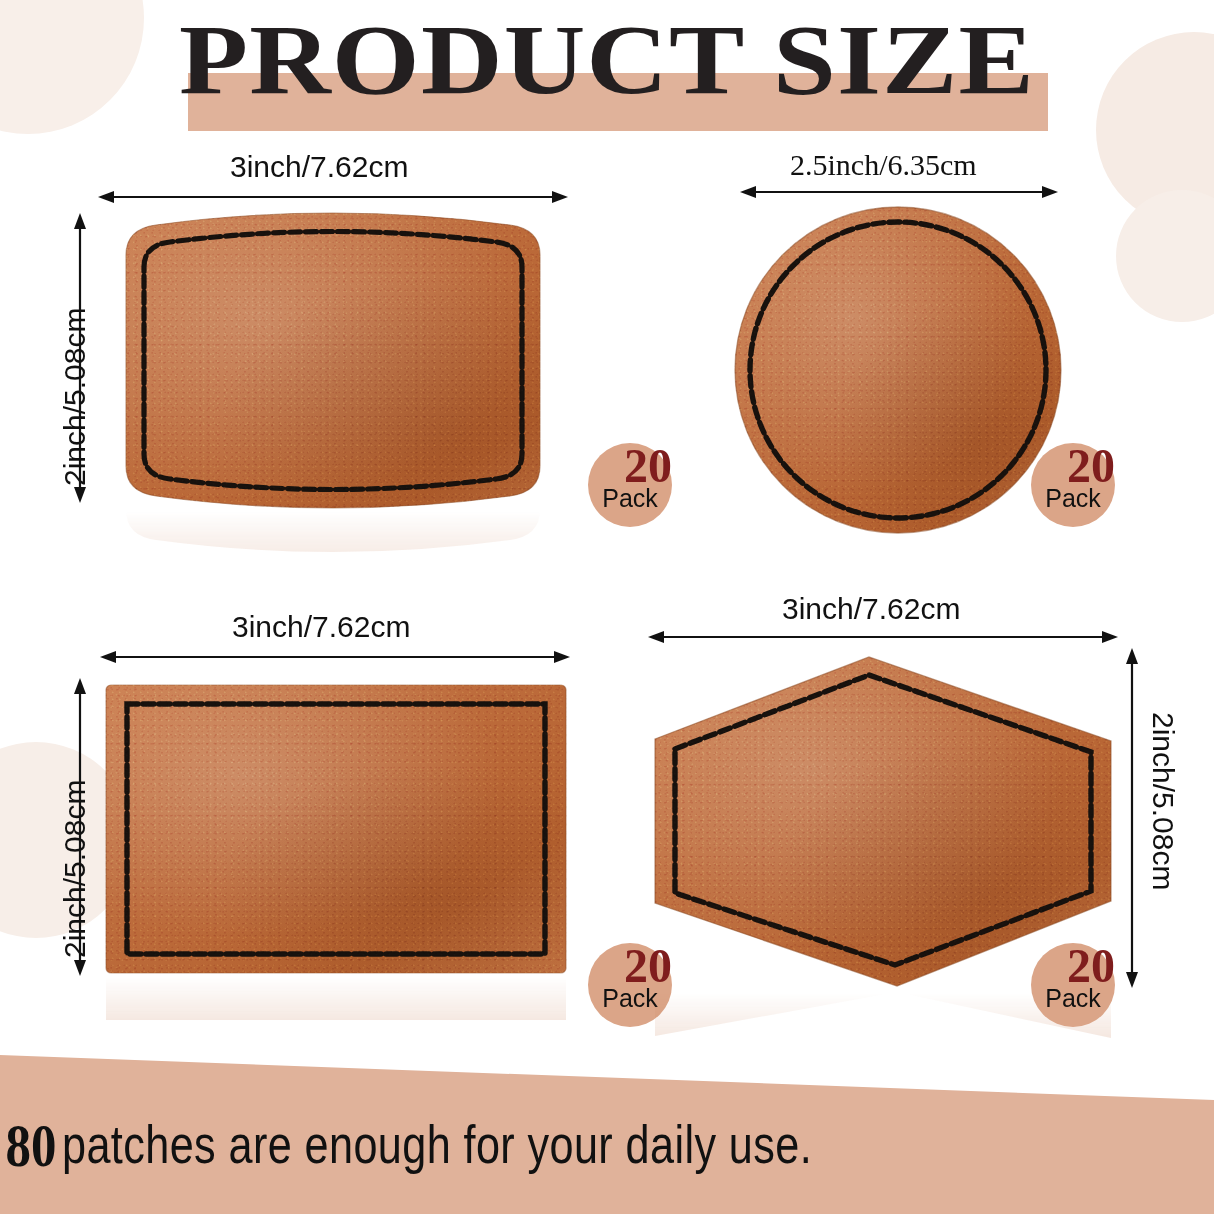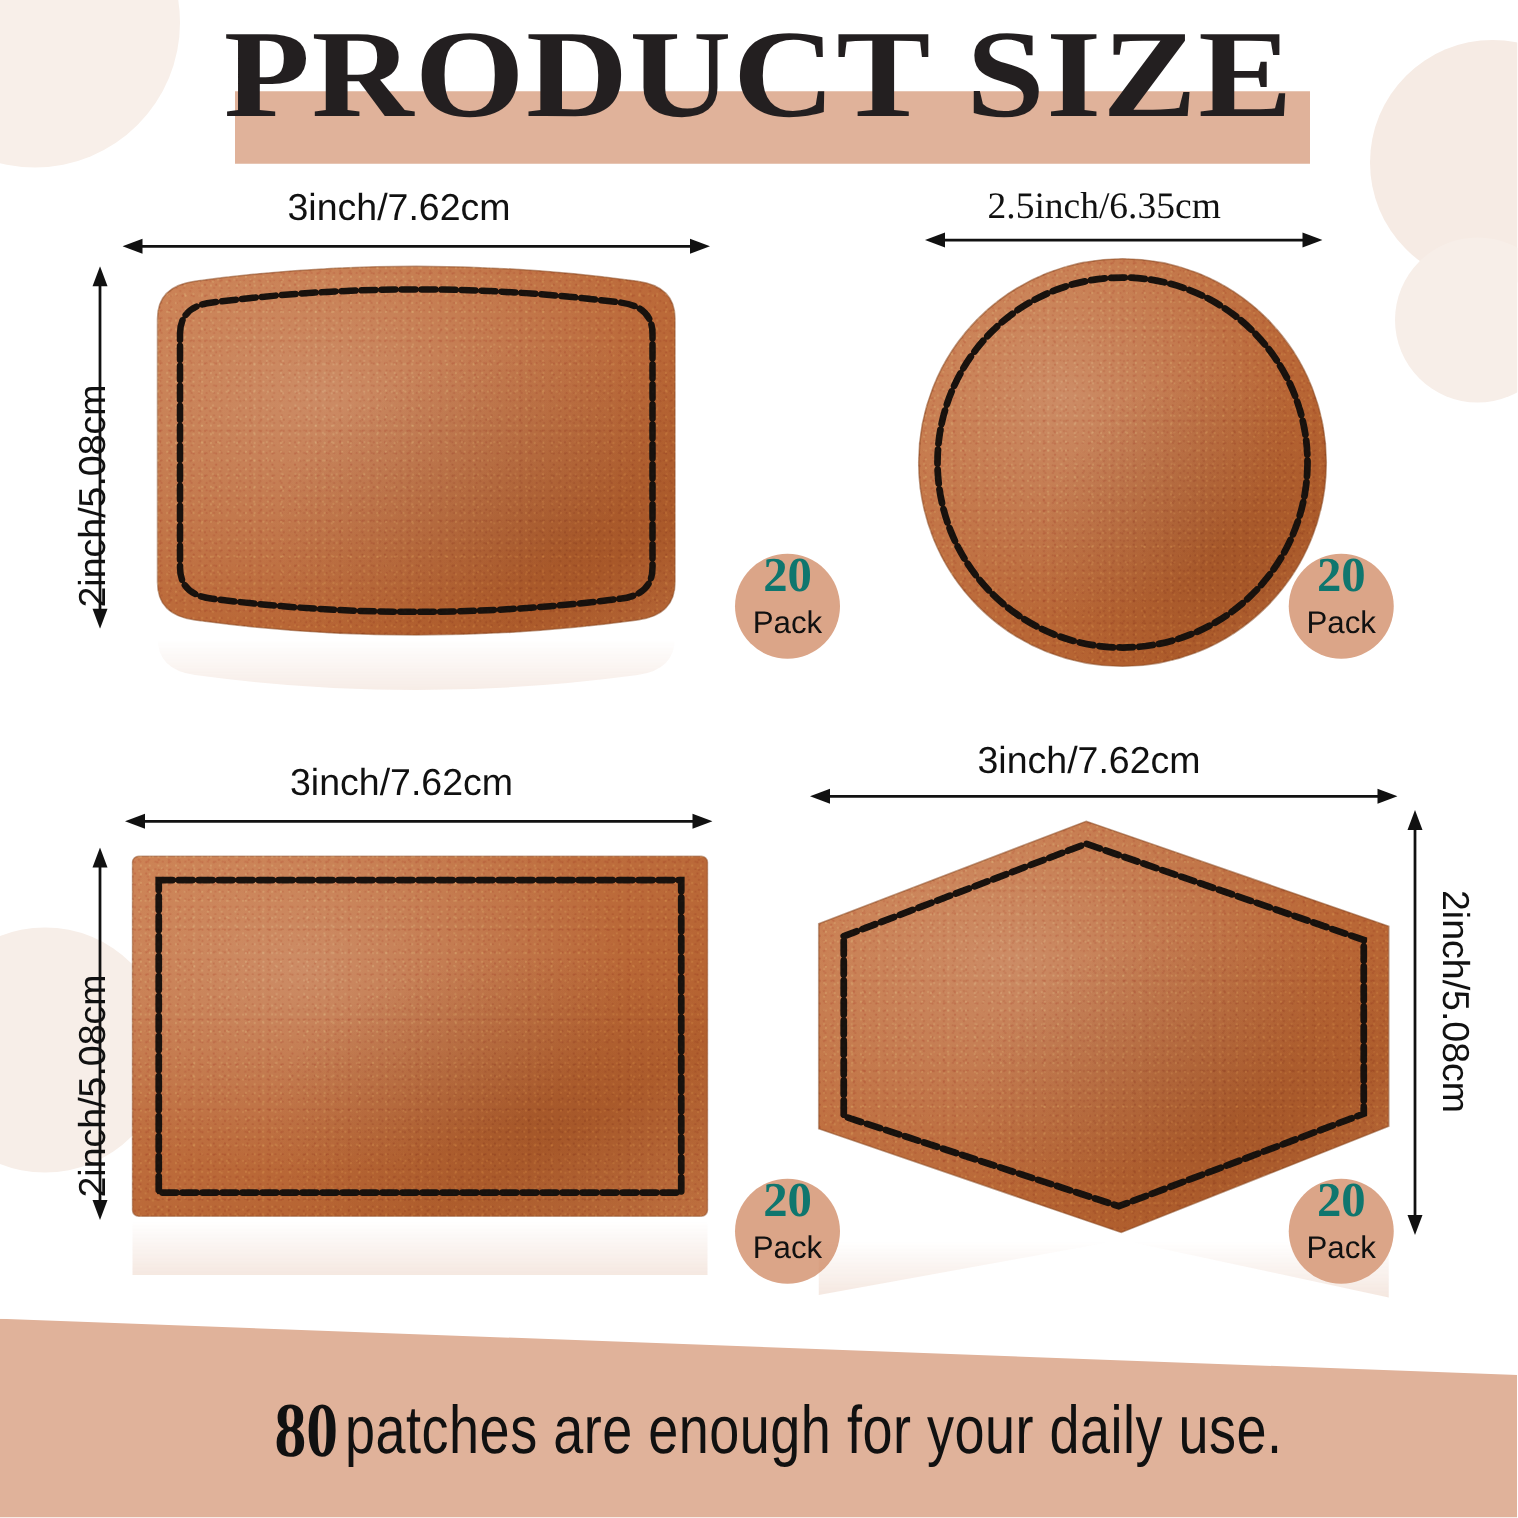--- a/index.html
+++ b/index.html
@@ -24,21 +24,21 @@
               color:#231f20;
               transform:scaleX(1.13);
               transform-origin:50% 0;
               line-height:1.08;
               white-space:nowrap;}
 
   
   #footer-band{position:absolute;left:0;top:1040px;width:1214px;height:180px;
                background:#e0b29a;
                clip-path:polygon(0 15px, 1214px 60px, 1214px 180px, 0 180px);}
-  #footer-text{position:absolute;left:0;top:1114px;width:1214px;text-align:right;
+  #footer-text{position:absolute;left:0;top:1114px;width:1214px;text-align:left;
                white-space:nowrap;line-height:1;}
   #footer-text .big{font-family:"Liberation Serif", serif;font-weight:700;
                     font-size:62px;color:#111;transform:scaleX(.82);
                     display:inline-block;transform-origin:50% 50%;vertical-align:-3px;}
   #footer-text .rest{font-family:"Liberation Sans", sans-serif;font-weight:400;
                      font-size:54px;color:#111;display:inline-block;
                      transform:scaleX(.80);transform-origin:0 50%;letter-spacing:.5px;}
 
   
   .patch{position:absolute;}
@@ -61,23 +61,23 @@
   
   .dimline{position:absolute;}
   .dimlabel{position:absolute;font-size:30px;font-weight:400;color:#111;
             white-space:nowrap;font-family:"Liberation Sans", sans-serif;}
   .dimlabel.vert-up{transform-origin:0 0;transform:rotate(-90deg);}
   .dimlabel.vert-down{transform-origin:0 0;transform:rotate(90deg);}
 
   
   .pack-badge{position:absolute;width:84px;height:84px;}
   .pack-badge .disc{position:absolute;inset:0;border-radius:50%;background:#dba588;}
-  .pack-badge .num{position:absolute;left:0;top:-2px;width:84px;text-align:center;
+  .pack-badge .num{position:absolute;left:0;top:-2px;width:84px;text-align:right;
                    font-family:"Liberation Serif", serif;font-weight:700;
-                   font-size:39px;color:#0f766e;line-height:1.05;}
+                   font-size:48px;color:#7f1d1d;line-height:1.05;}
   .pack-badge .word{position:absolute;left:0;top:42px;width:84px;text-align:center;
                     font-family:"Liberation Sans", sans-serif;font-weight:400;
                     font-size:25px;color:#111;line-height:1.05;}
 </style>
 </head>
 <body>
 
 <div id="stage">
 
   <div class="blob" style="left:-88px;top:-98px;width:232px;height:232px;background:#f8efe9;"></div>

